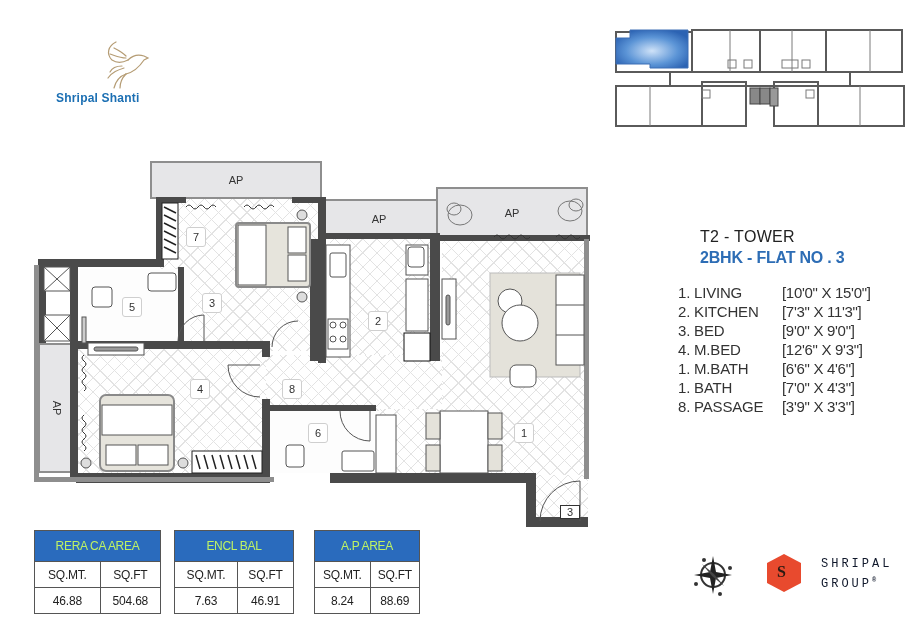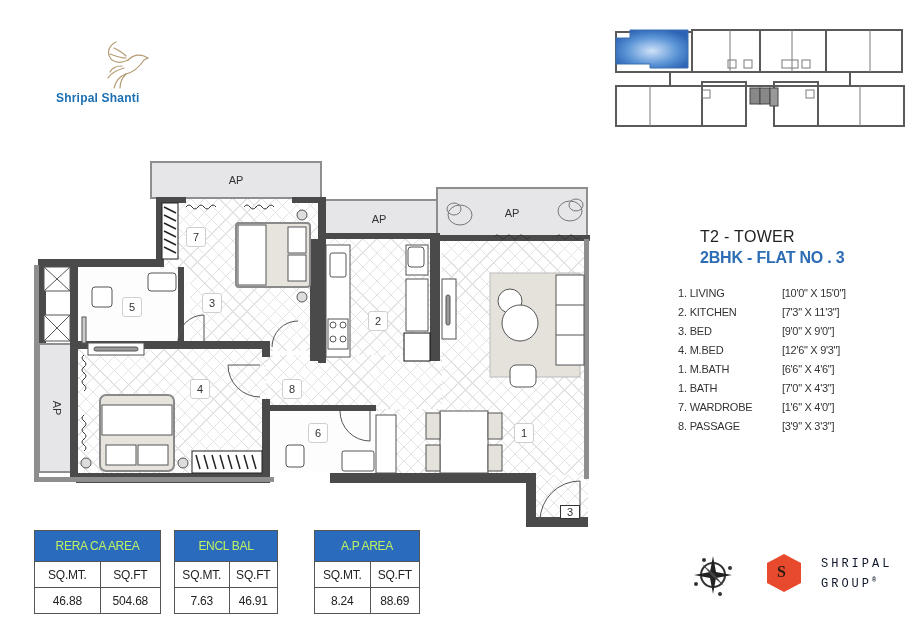--- a/index.html
+++ b/index.html
@@ -12,21 +12,21 @@
   .logo .brand { position: absolute; left: 6px; top: 53px; font-size: 12px; font-weight: bold; color: #1b6fb3; letter-spacing: 0.2px; white-space: nowrap; }
 
   
   .keyplan { position: absolute; left: 610px; top: 24px; width: 300px; height: 108px; }
 
   
   .title-block { position: absolute; left: 700px; top: 228px; width: 210px; }
   .tower { font-size: 16px; color: #222; letter-spacing: 0.3px; }
   .flat { font-size: 16px; font-weight: bold; color: #2d6db5; margin-top: 3px; letter-spacing: -0.2px; }
   .room-list { position: absolute; left: 678px; top: 283px; width: 240px; }
-  .room-row { display: flex; height: 19px; font-size: 11px; color: #333; align-items: center; }
+  .room-row { display: flex; height: 19px; font-size: 15px; color: #333; align-items: center; }
   .room-row .rname { width: 104px; letter-spacing: -0.2px; }
   .room-row .rdim { width: 130px; letter-spacing: -0.3px; }
 
   
   .plan { position: absolute; left: 30px; top: 155px; width: 570px; height: 372px; }
   .wall { position: absolute; background: #4a4a4a; }
   .wall-lt { position: absolute; background: #8e8e8e; }
   .floor { position: absolute;
     background-color: #ffffff;
     background-image:
@@ -134,24 +134,20 @@
       <span class="rname">4.  M.BED</span>
       <span class="rdim">[12'6" X 9'3"]</span>
     </div>
   <div class="room-row">
       <span class="rname">1.  M.BATH</span>
       <span class="rdim">[6'6" X 4'6"]</span>
     </div>
   <div class="room-row">
       <span class="rname">1.  BATH</span>
       <span class="rdim">[7'0" X 4'3"]</span>
-    </div>
-  <div class="room-row">
-      <span class="rname">7.  WARDROBE</span>
-      <span class="rdim">[1'6" X 4'0"]</span>
     </div>
   <div class="room-row">
       <span class="rname">8.  PASSAGE</span>
       <span class="rdim">[3'9" X 3'3"]</span>
     </div>
 </div>
 
 <div class="plan">
 
   <div class="ap" style="left:120px; top:6px; width:172px; height:38px;">
@@ -316,21 +312,21 @@
         <td>SQ.MT.</td>
         <td>SQ.FT</td>
       </tr>
   <tr>
         <td>46.88</td>
         <td>504.68</td>
       </tr>
 </tbody>
   </table>
 
-<table class="area-table" style="left:174px; width:104px;">
+<table class="area-table" style="left:174px; width:120px;">
   <tbody>
       <tr>
         <th colspan="2">ENCL BAL</th>
       </tr>
   <tr>
         <td>SQ.MT.</td>
         <td>SQ.FT</td>
       </tr>
   <tr>
         <td>7.63</td>

